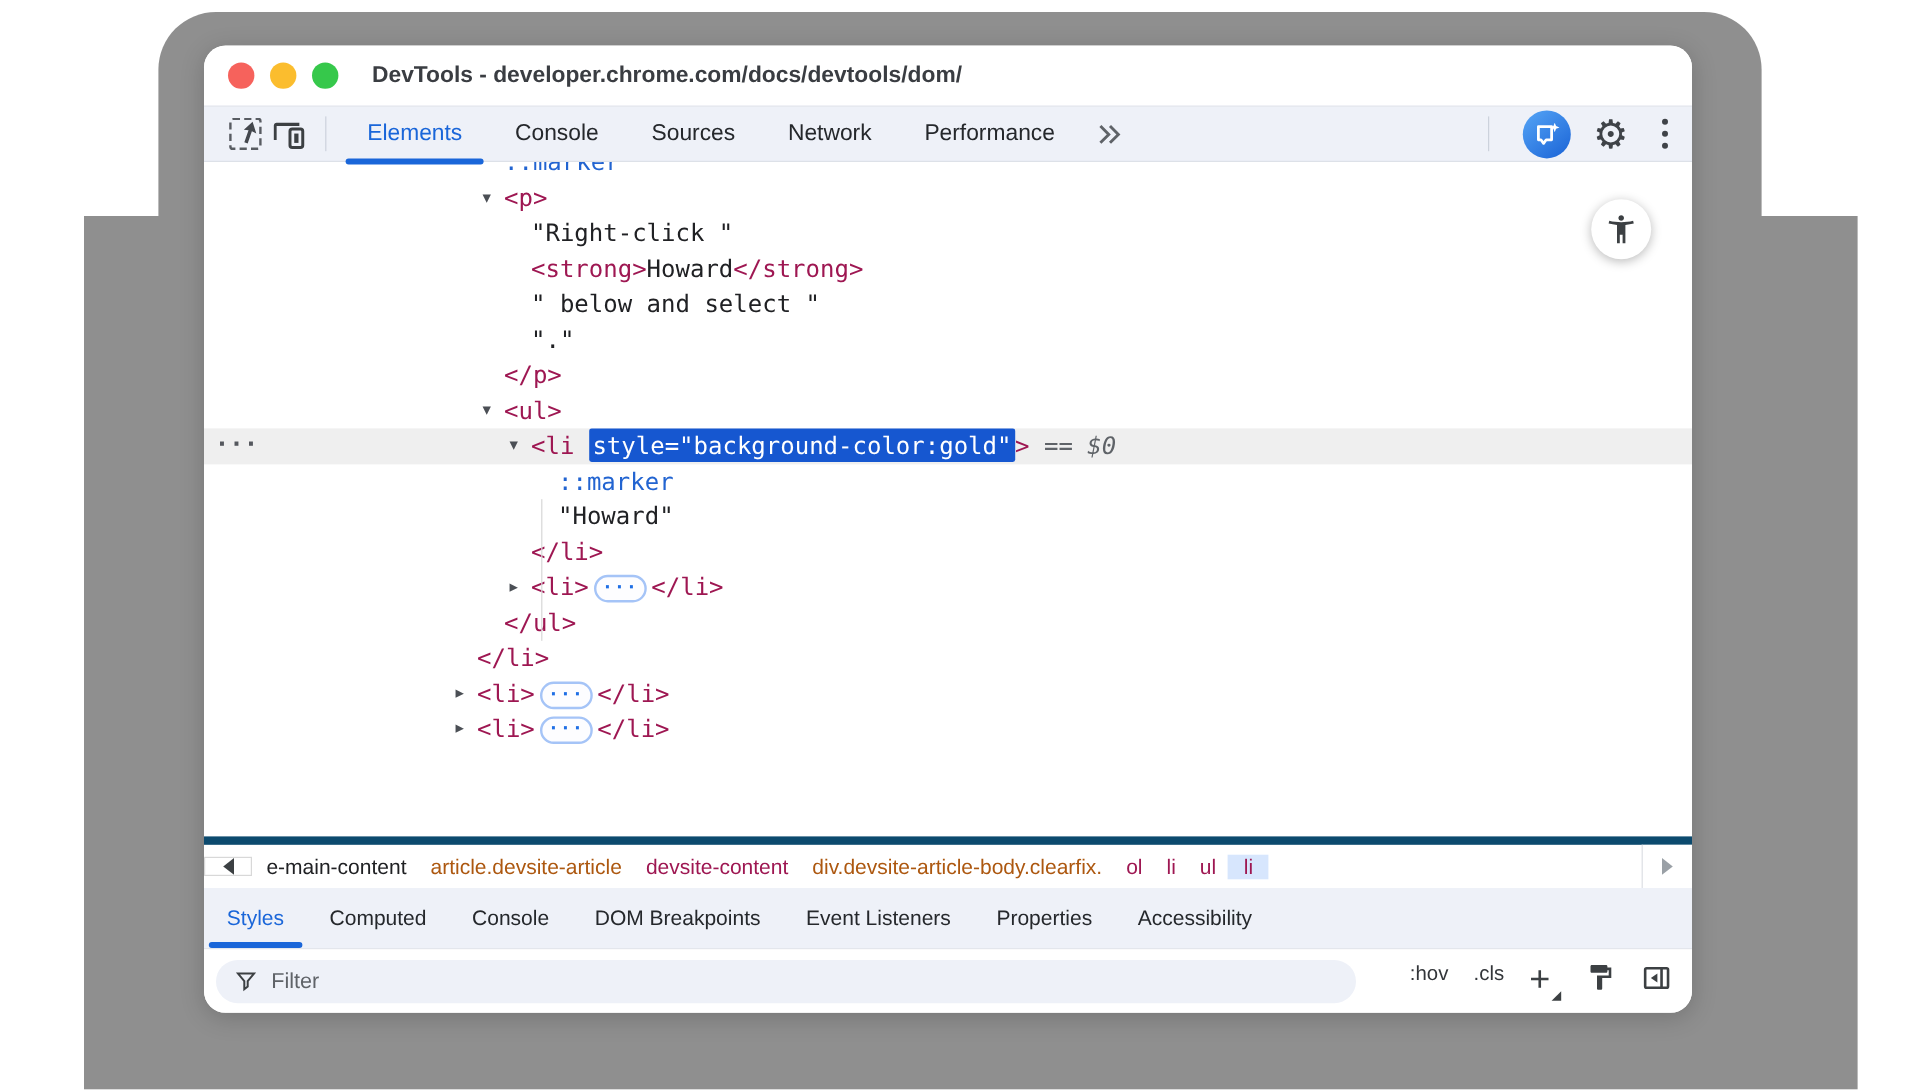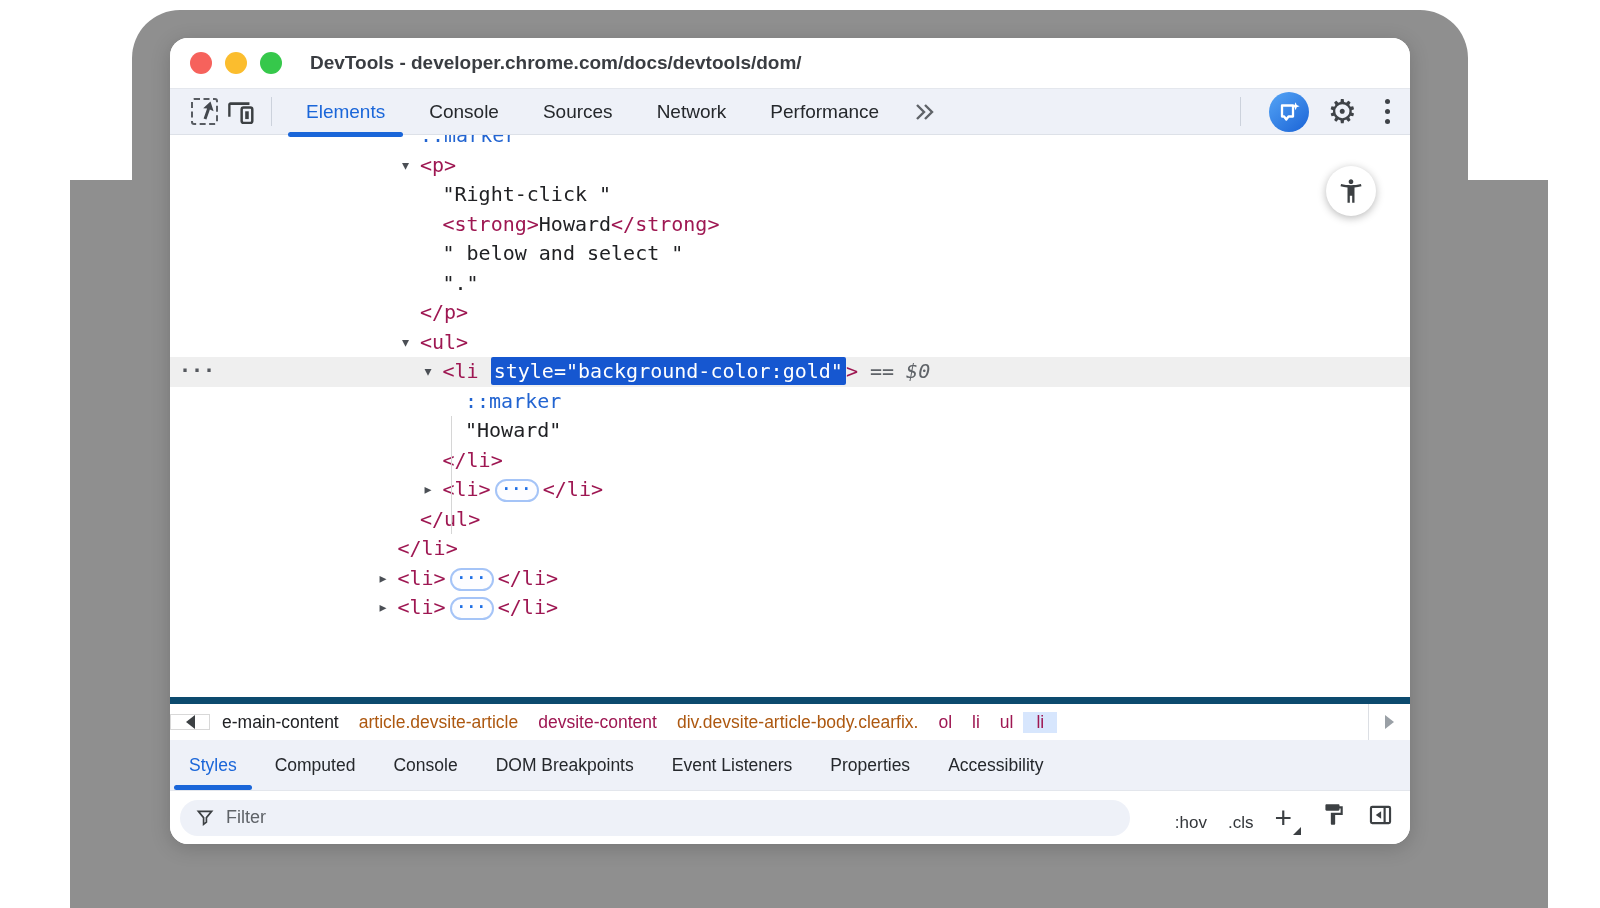--- a/index.html
+++ b/index.html
@@ -92,21 +92,21 @@
   
   .ptabs { flex:none; height:50px; background:#eef1f8; display:flex; font-size:17.5px; }
   .ptab { position:relative; display:flex; align-items:center; padding:0 19px; color:#25282c; }
   .ptab.active span { color:#1a66d9; }
   .ptab .tab-underline { bottom:0; }
 
   
   .filterbar { flex:1; background:#fff; border-top:1px solid #e3e6ec; display:flex; align-items:center; padding:0 16px 0 10px; }
   .filter-pill { width:950px; height:36px; border-radius:18px; background:#eef1f8;
                  display:flex; align-items:center; padding:0 15px; gap:11px; color:#5f6368; font-size:18px; }
-  .fb-right { margin-left:auto; display:flex; align-items:flex-end; gap:21px; color:#33363a; font-size:17px; font-weight:500; }
+  .fb-right { margin-left:auto; display:flex; align-items:flex-start; gap:21px; color:#33363a; font-size:17px; font-weight:500; }
   .plus { position:relative; font-size:30px; font-weight:400; color:#3c4043; line-height:1; padding-right:7px; }
   .plus .corner { position:absolute; right:-2px; bottom:-2px; width:0; height:0;
                   border-left:8px solid transparent; border-bottom:8px solid #3c4043; }
 </style>
 </head>
 <body>
 
 <div class="frame-top"></div>
 <div class="frame-wide"></div>
 

